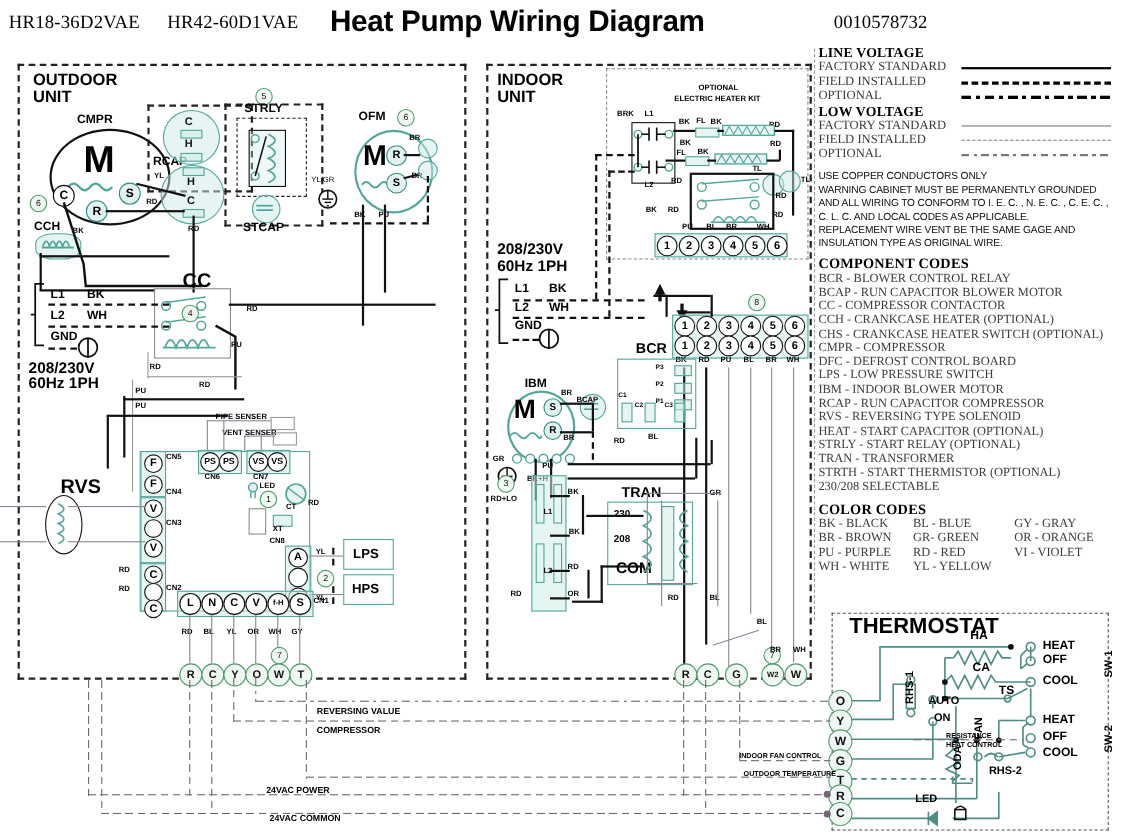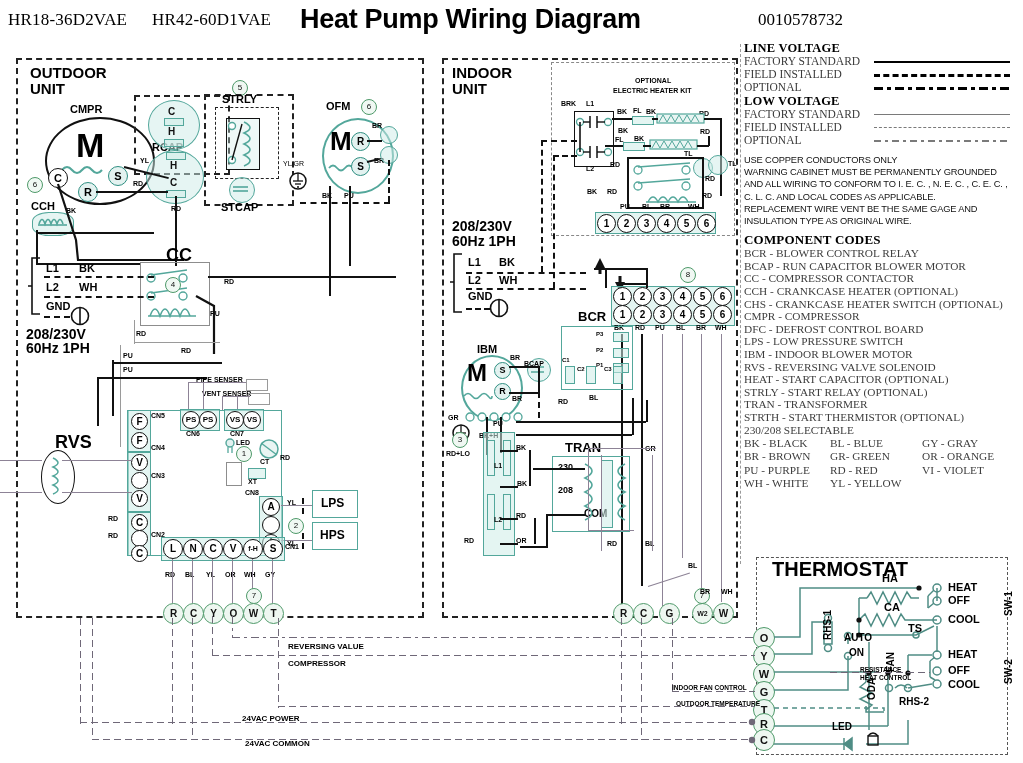--- a/index.html
+++ b/index.html
@@ -105,28 +105,30 @@
   <div style="margin-top:1px;">
     <div class="cc-row">BCR - BLOWER CONTROL RELAY</div>
     <div class="cc-row">BCAP - RUN CAPACITOR BLOWER MOTOR</div>
     <div class="cc-row">CC - COMPRESSOR CONTACTOR</div>
     <div class="cc-row">CCH - CRANKCASE HEATER (OPTIONAL)</div>
     <div class="cc-row">CHS - CRANKCASE HEATER SWITCH (OPTIONAL)</div>
     <div class="cc-row">CMPR - COMPRESSOR</div>
     <div class="cc-row">DFC - DEFROST CONTROL BOARD</div>
     <div class="cc-row">LPS - LOW PRESSURE SWITCH</div>
     <div class="cc-row">IBM - INDOOR BLOWER MOTOR</div>
-    <div class="cc-row">RVS - REVERSING VALVE SOLENOID</div>
+    <div class="cc-row">RCAP - RUN CAPACITOR COMPRESSOR</div>
+    <div class="cc-row">RVS - REVERSING TYPE SOLENOID</div>
     <div class="cc-row">HEAT - START CAPACITOR (OPTIONAL)</div>
     <div class="cc-row">STRLY - START RELAY (OPTIONAL)</div>
     <div class="cc-row">TRAN - TRANSFORMER</div>
     <div class="cc-row">STRTH - START THERMISTOR (OPTIONAL)</div>
     <div class="cc-row">230/208 SELECTABLE</div>
   </div>
 
+  <div class="lg-head" style="margin-top:7px;font-size:13px;">COLOR CODES</div>
   <div style="margin-top:1px;">
     <div class="col-row"><span class="cw1">BK - BLACK</span><span class="cw2">BL - BLUE</span><span>GY - GRAY</span></div>
     <div class="col-row"><span class="cw1">BR - BROWN</span><span class="cw2">GR- GREEN</span><span>OR - ORANGE</span></div>
     <div class="col-row"><span class="cw1">PU - PURPLE</span><span class="cw2">RD - RED</span><span>VI - VIOLET</span></div>
     <div class="col-row"><span class="cw1">WH - WHITE</span><span class="cw2">YL - YELLOW</span><span></span></div>
   </div>
 </div>
 
 <div class="abs" style="left:740px;top:44px;width:0;height:520px;border-left:1.6px dashed #9a9a9a;"></div>
 
@@ -147,21 +149,21 @@
 <div class="cir-num" style="left:27px;top:177px;width:14px;height:14px;line-height:13px;">6</div>
 
 <div class="abs lbl-b" style="left:31px;top:200px;">CCH</div>
 <div class="tealcap" style="left:32px;top:212px;width:40px;height:22px;border-radius:40%;"></div>
 <svg class="abs" style="left:38px;top:215px;width:30px;height:12px;">
   <path d="M1 9 q3 -9 6 0 q3 -9 6 0 q3 -9 6 0 q3 -9 6 0" stroke="#53a79b" stroke-width="1.6" fill="none"></path>
   <line x1="0" y1="10" x2="29" y2="10" stroke="#53a79b" stroke-width="1.6"></line>
 </svg>
 
 <div class="panel" style="left:134px;top:95px;width:92px;height:76px;border-width:2.2px;"></div>
-<div class="abs lbl-b" style="left:152px;top:141px;">RCAP</div>
+<div class="abs lbl-b" style="left:139px;top:141px;">RCAP</div>
 <div class="tealcap" style="left:148px;top:100px;width:50px;height:48px;border-radius:50%;"></div>
 <div class="abs lbl" style="left:168px;top:106px;font-weight:bold;font-size:10px;">C</div>
 <div class="tealbox" style="left:164px;top:118px;width:18px;height:6px;"></div>
 <div class="abs lbl" style="left:168px;top:126px;font-weight:bold;font-size:10px;">H</div>
 <div class="tealbox" style="left:164px;top:139px;width:18px;height:6px;"></div>
 
 <div class="tealcap" style="left:146px;top:150px;width:56px;height:52px;border-radius:50%;"></div>
 <div class="tealbox" style="left:166px;top:152px;width:18px;height:6px;"></div>
 <div class="abs lbl" style="left:170px;top:160px;font-weight:bold;font-size:10px;">H</div>
 <div class="abs lbl" style="left:170px;top:177px;font-weight:bold;font-size:10px;">C</div>
@@ -627,21 +629,21 @@
 <div class="wh" style="left:500px;top:486px;width:18px;"></div>
 <div class="wh" style="left:500px;top:518px;width:18px;"></div>
 <div class="wh" style="left:500px;top:543px;width:18px;"></div>
 <div class="wv" style="left:529px;top:450px;height:36px;"></div>
 <div class="wv" style="left:534px;top:518px;height:26px;"></div>
 
 <div class="abs lbl-b" style="left:565px;top:440px;font-size:13px;">TRAN</div>
 <div class="tealbox-o" style="left:552px;top:456px;width:76px;height:74px;"></div>
 <div class="abs lbl-xs" style="left:558px;top:462px;font-weight:bold;font-size:9px;">230</div>
 <div class="abs lbl-xs" style="left:558px;top:485px;font-weight:bold;font-size:9px;">208</div>
-<div class="abs lbl-xs" style="left:584px;top:508px;font-weight:bold;font-size:10px;">COM</div>
+<div class="abs lbl-xs" style="left:560px;top:508px;font-weight:bold;font-size:14px;">COM</div>
 <svg class="abs" style="left:583px;top:462px;width:16px;height:62px;">
   <path d="M2 2 q14 7 0 14 q14 7 0 14 q14 7 0 14 q14 7 0 14" stroke="#53a79b" stroke-width="1.6" fill="none"></path>
 </svg>
 <div class="tealbox" style="left:601px;top:460px;width:10px;height:66px;"></div>
 <svg class="abs" style="left:612px;top:462px;width:16px;height:62px;">
   <path d="M13 2 q-14 7 0 14 q-14 7 0 14 q-14 7 0 14 q-14 7 0 14" stroke="#53a79b" stroke-width="1.6" fill="none"></path>
 </svg>
 <div class="wh" style="left:533px;top:468px;width:52px;"></div>
 <div class="wh" style="left:546px;top:514px;width:40px;"></div>
 <div class="wv" style="left:546px;top:514px;height:34px;"></div>

